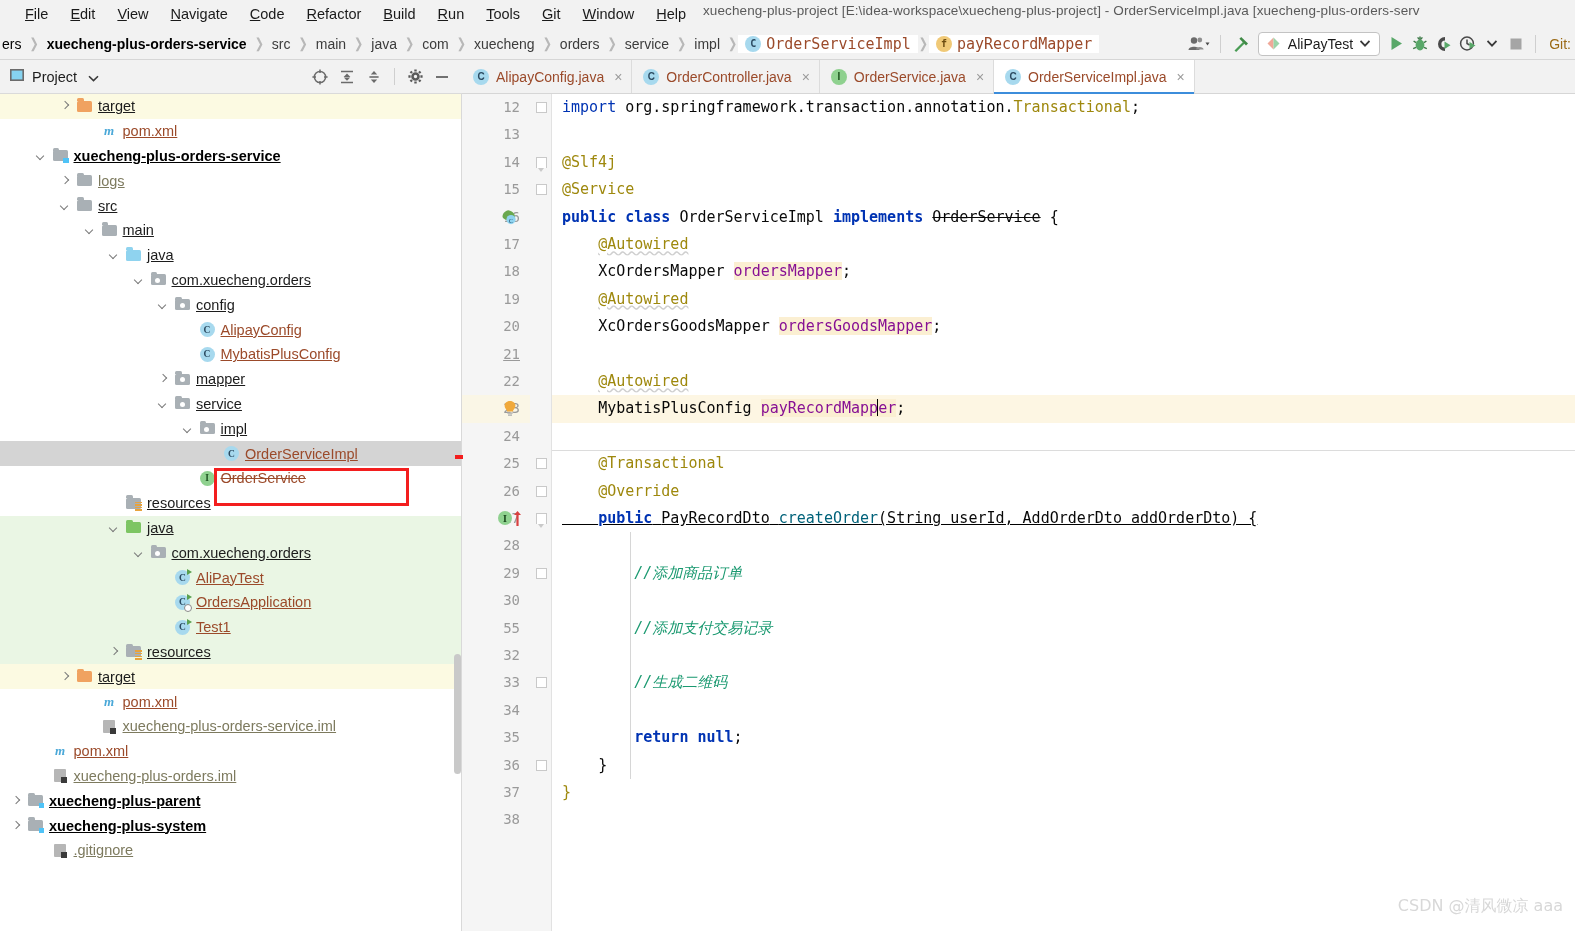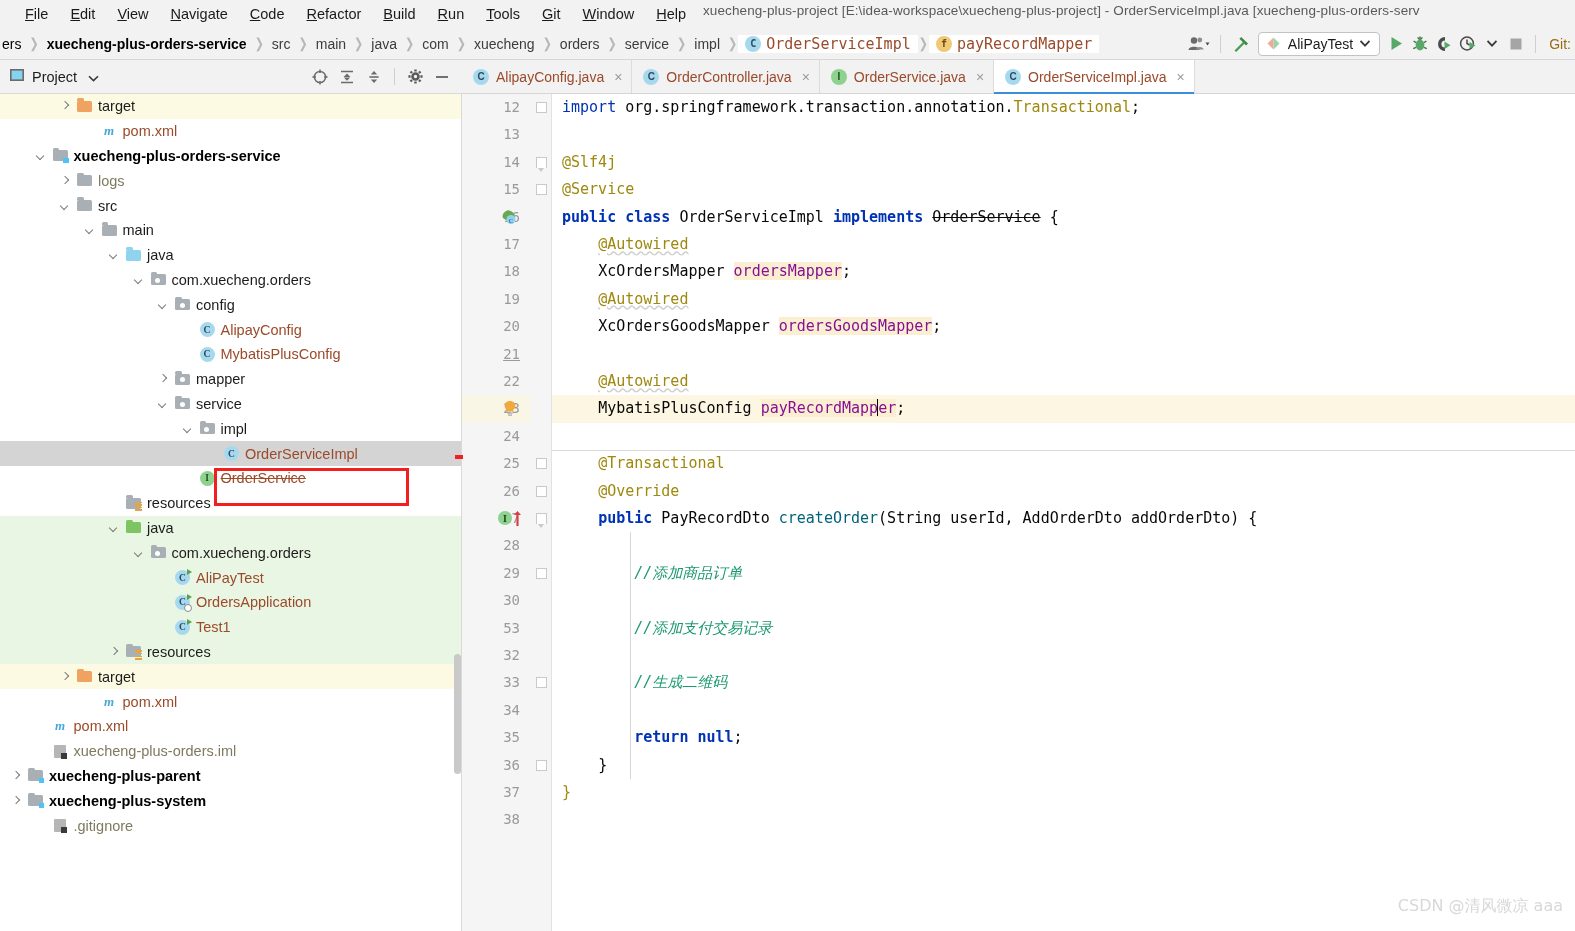--- a/index.html
+++ b/index.html
@@ -101,21 +101,21 @@
   .row .arrow.r::before {
     content:''; position:absolute; left:3px; top:2.5px;
     width:5px; height:5px; border-right:1.6px solid #7a7a7a; border-bottom:1.6px solid #7a7a7a;
     transform:rotate(-45deg);
   }
   .row .arrow.d::before {
     content:''; position:absolute; left:2px; top:3.5px;
     width:5px; height:5px; border-right:1.6px solid #7a7a7a; border-bottom:1.6px solid #7a7a7a;
     transform:rotate(45deg);
   }
-  .row .lbl { margin-left:5px; }
+  .row .lbl { margin-left:5px;text-decoration:underline; }
   .row.bold .lbl { font-weight:bold; color:#000; }
   .row.dimlbl .lbl { color:#7d7a5e; }
   .row.orangelbl .lbl { color:#9b4a2a; }
   .row.sel { background:#d4d4d4; }
   .row.yellow { background:#fcfae2; }
   .row.green { background:#eaf6e4; }
   .row.strike .lbl { text-decoration: line-through; }
 
   .ico { width:17px; height:17px; flex:0 0 17px; position:relative; display:inline-block; }
   
@@ -677,20 +677,29 @@
           <span class="lbl">target</span>
         </div>
         <div class="row orangelbl">
           <span style="display:inline-block;width:83.5px"></span>
           <span class="arrow "></span>
           <span style="width:4px;display:inline-block"></span>
           <span class="ico">
             <span class="xml-m">m</span>
           </span>
           <span class="lbl">pom.xml</span>
+        </div>
+        <div class="row dimlbl">
+          <span style="display:inline-block;width:83.5px"></span>
+          <span class="arrow "></span>
+          <span style="width:4px;display:inline-block"></span>
+          <span class="ico">
+            <span class="iml"></span>
+          </span>
+          <span class="lbl">xuecheng-plus-orders-service.iml</span>
         </div>
         <div class="row orangelbl">
           <span style="display:inline-block;width:34.5px"></span>
           <span class="arrow "></span>
           <span style="width:4px;display:inline-block"></span>
           <span class="ico">
             <span class="xml-m">m</span>
           </span>
           <span class="lbl">pom.xml</span>
         </div>
@@ -779,21 +788,21 @@
           <div class="ln" style="top: 274px;">22</div>
           <div class="hl-row" style="top: 301.4px; width: 68px; background: rgb(250, 246, 230);"></div>
           <div class="ln" style="top: 301.4px;">23</div>
           <div class="ln" style="top: 328.8px;">24</div>
           <div class="ln" style="top: 356.2px;">25</div>
           <div class="ln" style="top: 383.6px;">26</div>
           <div class="ln" style="top: 411px;">27</div>
           <div class="ln" style="top: 438.4px;">28</div>
           <div class="ln" style="top: 465.8px;">29</div>
           <div class="ln" style="top: 493.2px;">30</div>
-          <div class="ln" style="top: 520.6px;">53</div>
+          <div class="ln" style="top: 520.6px;">55</div>
           <div class="ln" style="top: 548px;">32</div>
           <div class="ln" style="top: 575.4px;">33</div>
           <div class="ln" style="top: 602.8px;">34</div>
           <div class="ln" style="top: 630.2px;">35</div>
           <div class="ln" style="top: 657.6px;">36</div>
           <div class="ln" style="top: 685px;">37</div>
           <div class="ln" style="top: 712.4px;">38</div>
           <div class="gutter-icon" style="top: 114.6px; left: 38px;"><svg width="17" height="17" viewBox="0 0 17 17">
               <path d="M8.5 1.2 C13 2 15.6 5.6 15 10 C11 12.5 6 12 3 9 C1.5 6 4 2 8.5 1.2 Z" fill="#6aa84f"></path>
               <circle cx="11" cy="10.6" r="4.6" fill="#8fd3ef"></circle>
@@ -854,21 +863,21 @@
           <div class="cline" style="top: 164.4px;">    <span class="plain">XcOrdersMapper</span> <span class="fld-hl">ordersMapper</span><span class="plain">;</span></div>
           <div class="cline" style="top: 191.8px;">    <span class="ann" style="text-decoration:underline wavy #cfcfcf">@Autowired</span></div>
           <div class="cline" style="top: 219.2px;">    <span class="plain">XcOrdersGoodsMapper</span> <span class="fld-hl">ordersGoodsMapper</span><span class="plain">;</span></div>
           <div class="cline" style="top: 246.6px;"></div>
           <div class="cline" style="top: 274px;">    <span class="ann" style="text-decoration:underline wavy #cfcfcf">@Autowired</span></div>
           <div class="hl-row" style="top: 301.4px;"></div>
           <div class="cline" style="top: 301.4px;">    <span class="plain">MybatisPlusConfig</span> <span class="fld-hl">payRecordMapp</span><span class="caret"></span><span class="fld-hl">er</span><span class="plain">;</span></div>
           <div class="cline" style="top: 328.8px;"></div>
           <div class="cline" style="top: 383.6px;">    <span class="ann">@Override</span></div>
           <div class="cline" style="top: 356.2px;">    <span class="ann">@Transactional</span></div>
-          <div class="cline" style="top: 411px;">    <span class="kw">public</span> <span class="plain">PayRecordDto</span> <span class="fn">createOrder</span><span class="plain">(String userId, AddOrderDto addOrderDto) {</span></div>
+          <div class="cline" style="top: 411px; text-decoration: underline;">    <span class="kw">public</span> <span class="plain">PayRecordDto</span> <span class="fn">createOrder</span><span class="plain">(String userId, AddOrderDto addOrderDto) {</span></div>
           <div class="cline" style="top: 438.4px;"></div>
           <div class="cline" style="top: 465.8px;">        <span class="cmt-cn">//添加商品订单</span></div>
           <div class="cline" style="top: 493.2px;"></div>
           <div class="cline" style="top: 520.6px;">        <span class="cmt-cn">//添加支付交易记录</span></div>
           <div class="cline" style="top: 548px;"></div>
           <div class="cline" style="top: 575.4px;">        <span class="cmt-cn">//生成二维码</span></div>
           <div class="cline" style="top: 602.8px;"></div>
           <div class="cline" style="top: 630.2px;">        <span class="kw">return</span> <span class="kw">null</span><span class="plain">;</span></div>
           <div class="cline" style="top: 657.6px;">    <span class="plain">}</span></div>
           <div class="cline" style="top: 685px;"><span style="color:#9e880d">}</span></div>

